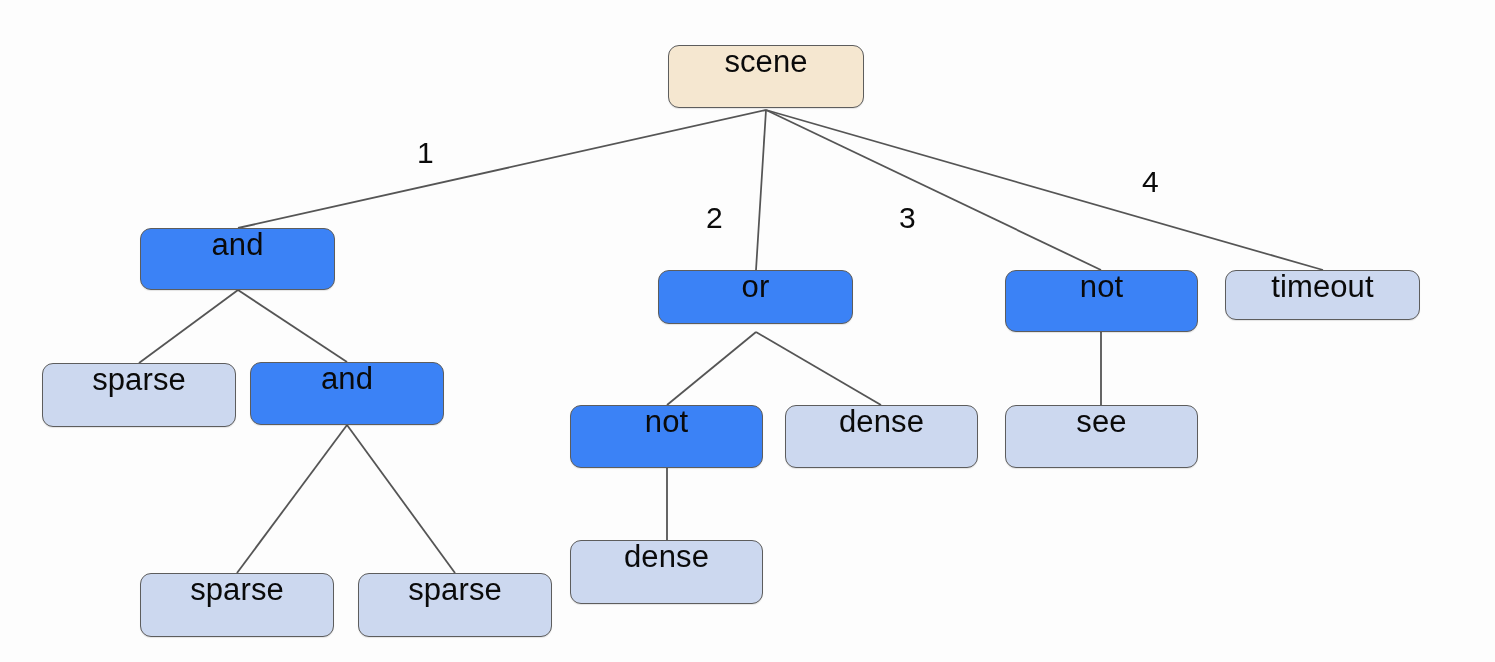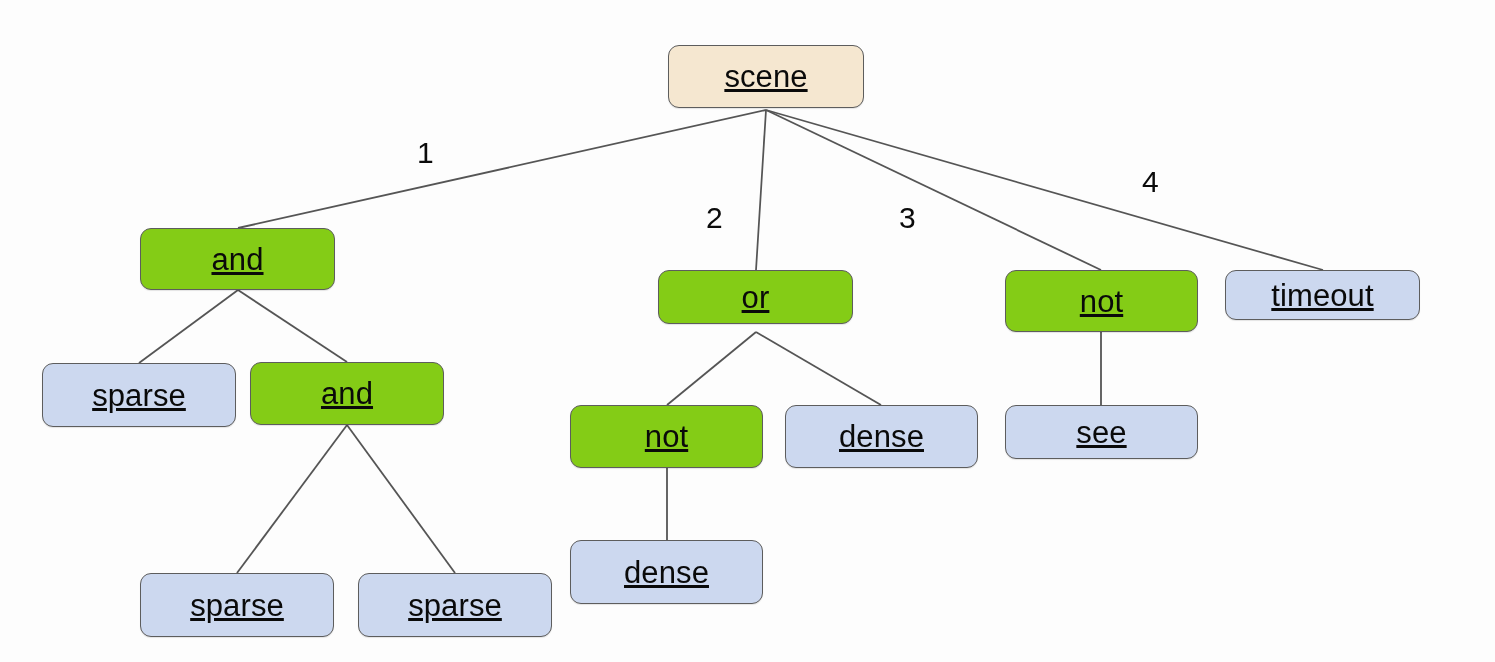--- a/index.html
+++ b/index.html
@@ -22,31 +22,30 @@
     width: 1495px;
     height: 662px;
     pointer-events: none;
   }
   .node {
     position: absolute;
     box-sizing: border-box;
     border: 1.6px solid #5d5d5d;
     border-radius: 11px;
     display: flex;
-    align-items: center;
+    align-items: flex-start;
     justify-content: center;
     font-size: 31px;
     color: #0a0a0a;
     line-height: 1;
     letter-spacing: 0.1px;
     box-shadow: 0 1px 1px rgba(0,0,0,0.10);
-    text-decoration: underline;
   }
   .node-root   { background: #f5e7d0; }
-  .node-op     { background: #84cc16; }
+  .node-op     { background: #3b82f6; }
   .node-leaf   { background: #ccd8ef; }
   .edge-label {
     position: absolute;
     font-size: 30px;
     color: #0b0b0b;
     line-height: 1;
     white-space: nowrap;
   }
 </style>
 </head>
@@ -88,21 +87,21 @@
       </div>
       <div class="node node-op" style="left: 250px; top: 362px; width: 194px; height: 63px;">
         <span>and</span>
       </div>
       <div class="node node-op" style="left: 570px; top: 405px; width: 193px; height: 63px;">
         <span>not</span>
       </div>
       <div class="node node-leaf" style="left: 785px; top: 405px; width: 193px; height: 63px;">
         <span>dense</span>
       </div>
-      <div class="node node-leaf" style="left: 1005px; top: 405px; width: 193px; height: 54px;">
+      <div class="node node-leaf" style="left: 1005px; top: 405px; width: 193px; height: 63px;">
         <span>see</span>
       </div>
       <div class="node node-leaf" style="left: 570px; top: 540px; width: 193px; height: 64px;">
         <span>dense</span>
       </div>
       <div class="node node-leaf" style="left: 140px; top: 573px; width: 194px; height: 64px;">
         <span>sparse</span>
       </div>
       <div class="node node-leaf" style="left: 358px; top: 573px; width: 194px; height: 64px;">
         <span>sparse</span>

